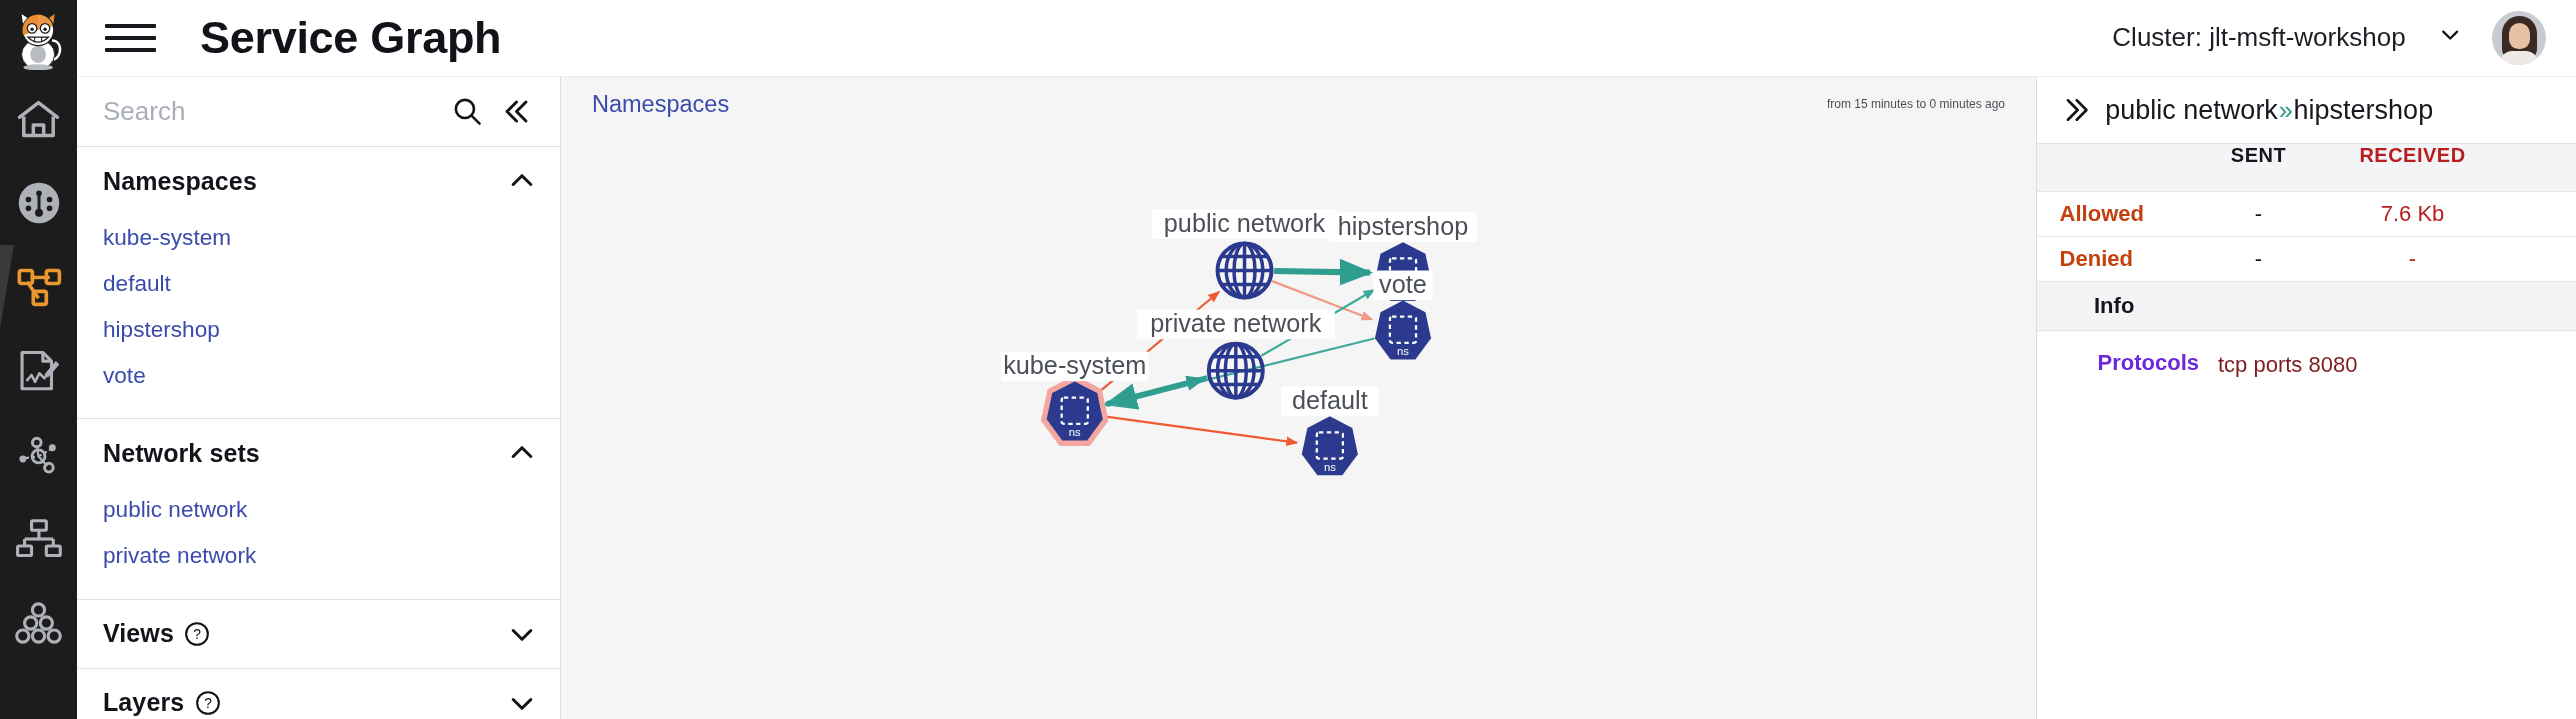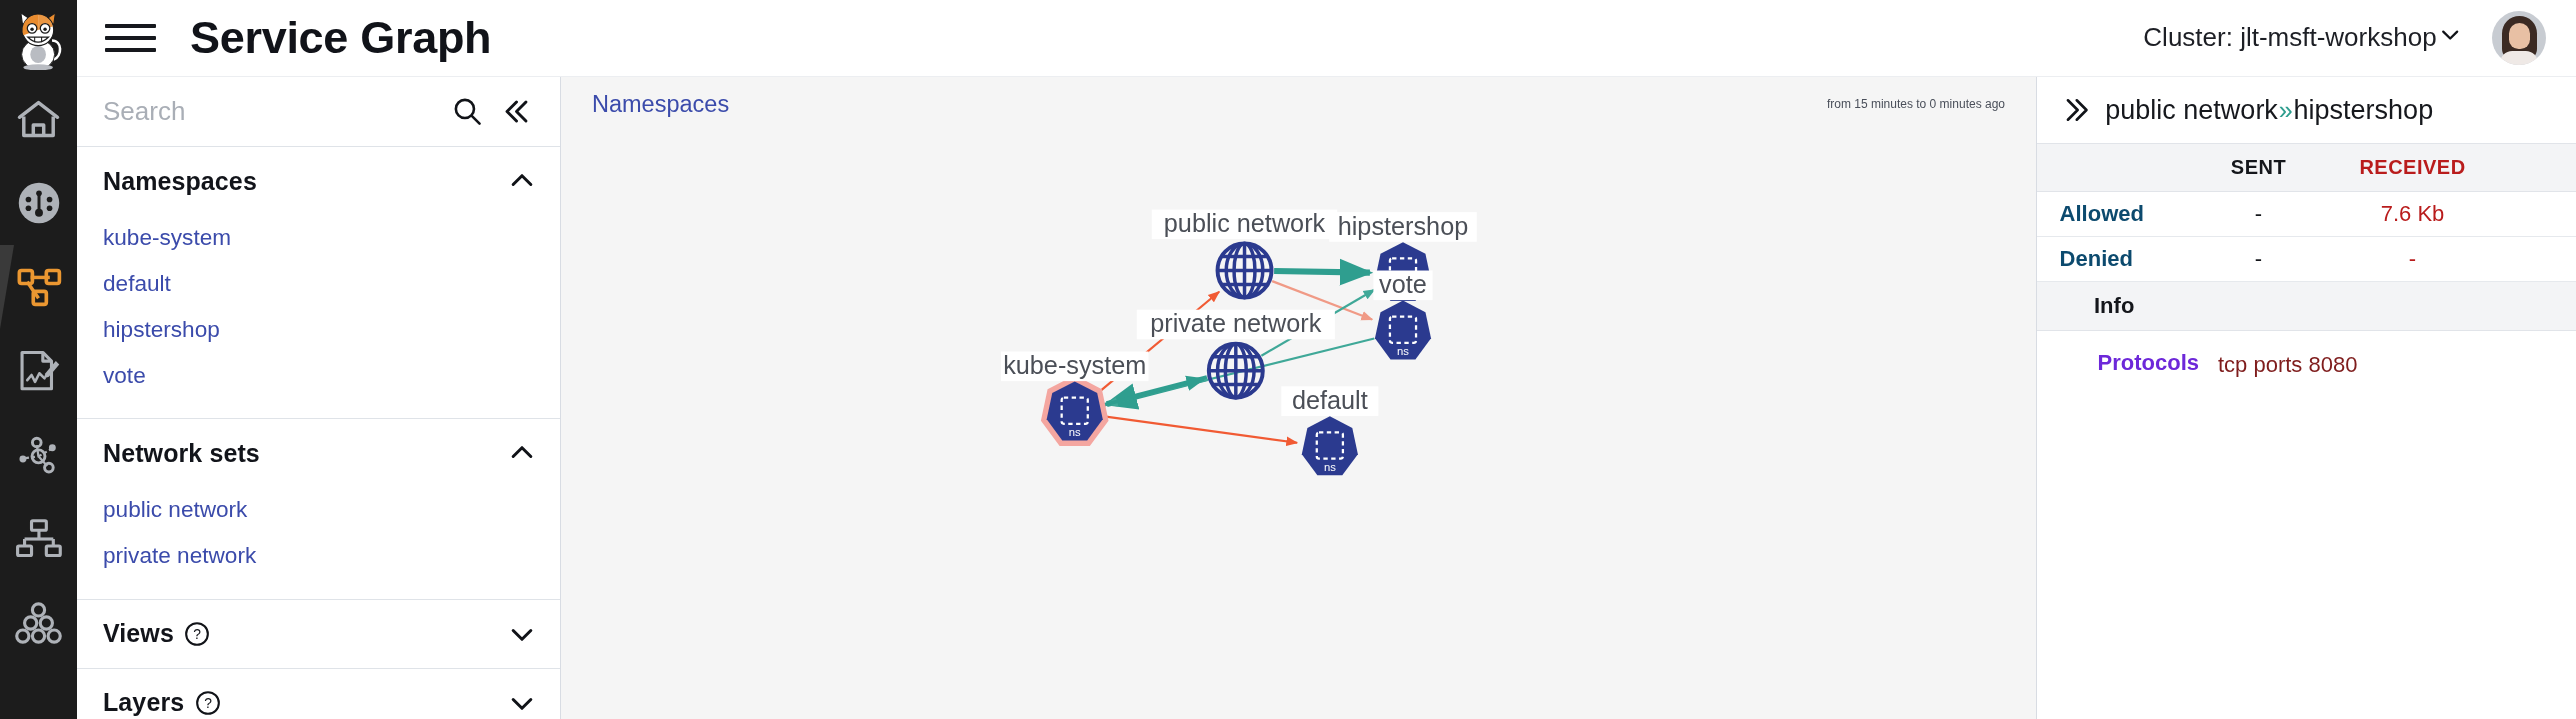--- a/index.html
+++ b/index.html
@@ -107,27 +107,27 @@
     left: 77px; top: 0;
     width: 2499px; height: 77px;
     background: #ffffff;
     display: flex; align-items: center;
     z-index: 10;
     border-bottom: 0.9px solid #eceef1;
   }
   .hamburger { margin-left: 28px; width: 51px; height: 51px; display: flex; flex-direction: column; justify-content: center; gap: 7.8px; cursor: pointer; }
   .hamburger span { display: block; height: 4.4px; background: #16181d; border-radius: 0.9px; width: 51px; }
   .app-title {
-    margin-left: 34px;
+    margin-left: 44px;
     font-size: 45px; font-weight: bold; color: #111319;
     letter-spacing: -0.3px;
   }
   .topbar-spacer { flex: 1 1 auto; }
   .cluster-select {
-    display: flex; align-items: center; gap: 1px;
+    display: flex; align-items: center; gap: 32px;
     font-size: 26px; color: #1d1f25;
     cursor: pointer;
     margin-right: 30px;
   }
   .avatar {
     width: 54px; height: 54px; border-radius: 50%;
     margin-right: 30px;
     overflow: hidden;
     background: #c8ccd2;
     position: relative;
@@ -186,32 +186,32 @@
     gap: 15.7px;
     background: #fff;
   }
   .detail-collapse { cursor: pointer; display: flex; align-items: center; }
   .detail-title { font-size: 27px; color: #16181d; display: flex; align-items: center; }
   .detail-title .sep { color: #2f9e8f; font-size: 25px; margin: 0 0.9px; }
   .detail-title .crumb { cursor: pointer; }
 
   .tbl-head {
     height: 49px; flex: 0 0 49px;
-    display: flex; align-items: center;
+    display: flex; 
     background: #f3f4f6;
     border-top: 0.9px solid #e1e4e9;
     border-bottom: 0.9px solid #e1e4e9;
   }
   .tbl-row {
     height: 45px; flex: 0 0 45px;
     display: flex; align-items: center;
     background: #fff;
     border-bottom: 0.9px solid #e6e9ed;
   }
-  .c-label { width: 150px; padding-left: 22.6px; font-size: 22px; font-weight: bold; color: #0c4a6e; }
+  .c-label { width: 150px; padding-left: 22.6px; font-size: 22px; font-weight: bold; color: #c2410c; }
   .c-sent  { width: 143px; font-size: 22px; color: #14161b; text-align: center; }
   .c-recv  { width: 165px; font-size: 22px; color: #b91c1c; text-align: center; }
   .tbl-head .c-sent, .tbl-head .c-recv { font-weight: bold; font-size: 20px; letter-spacing: 0.5px; }
 
   .more-bar {
     height: 49px; flex: 0 0 49px;
     display: flex; align-items: center;
     background: #f3f4f6;
     border-bottom: 0.9px solid #e1e4e9;
     padding-left: 57px;

